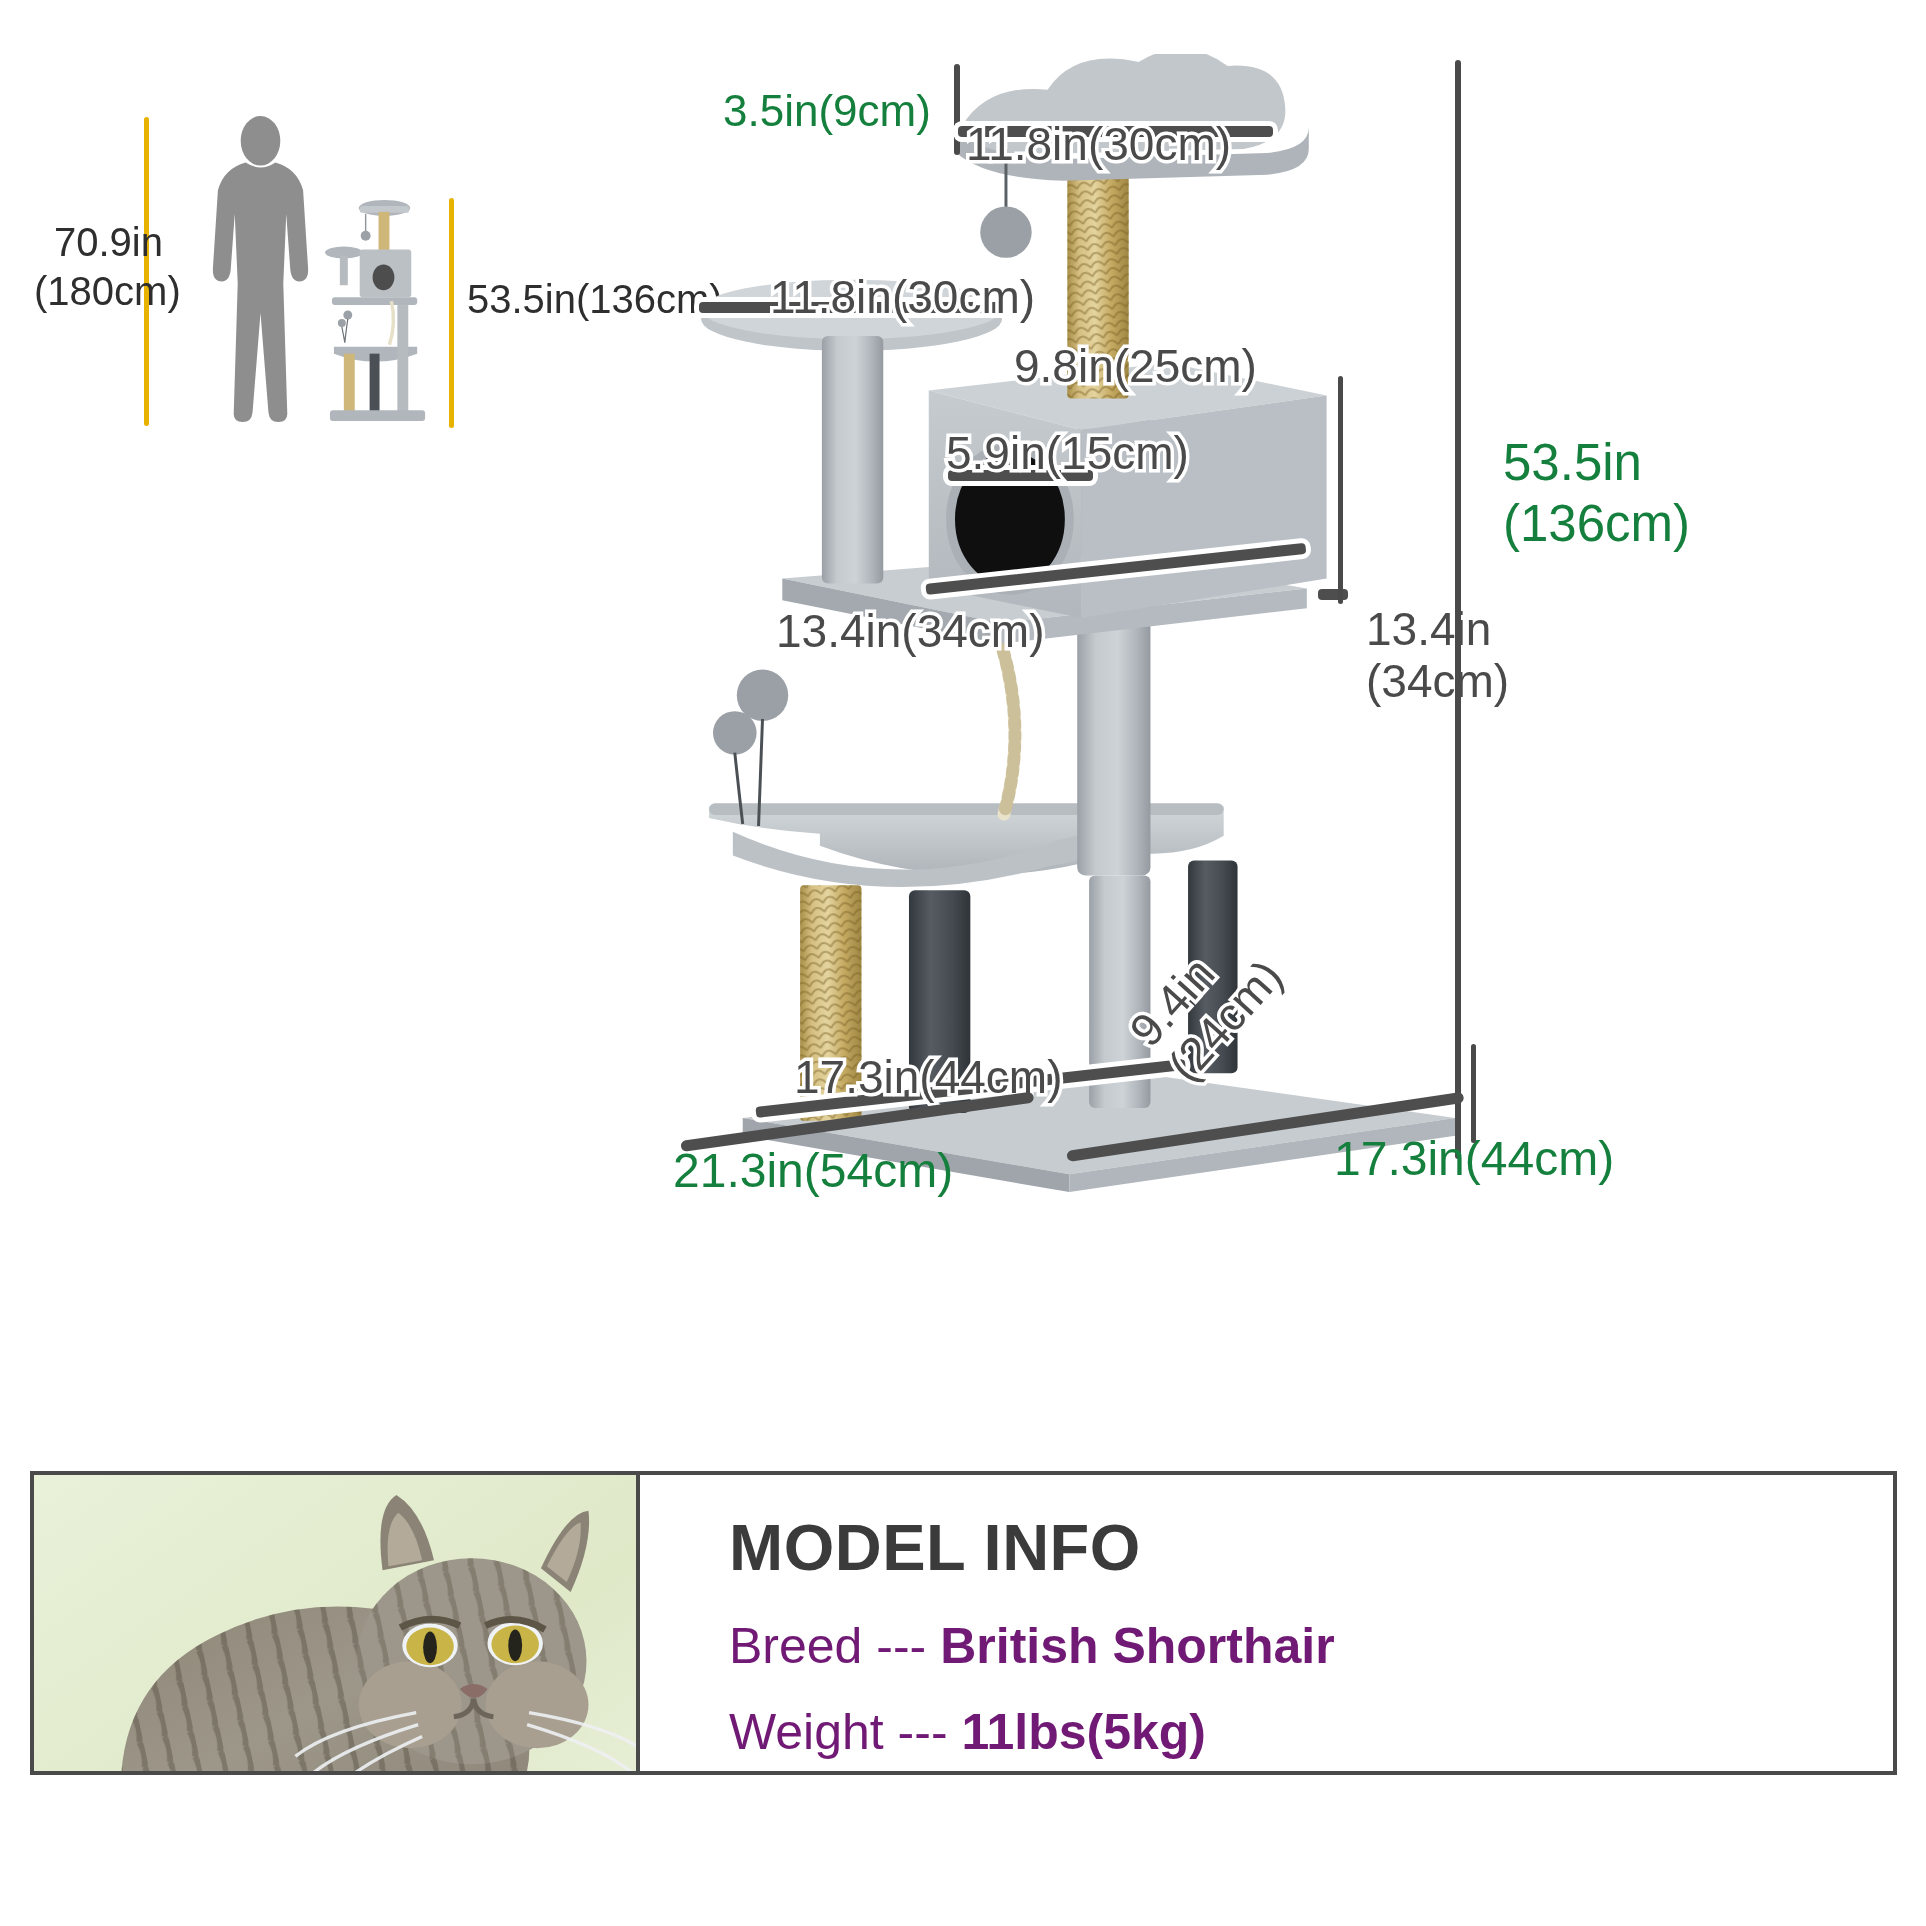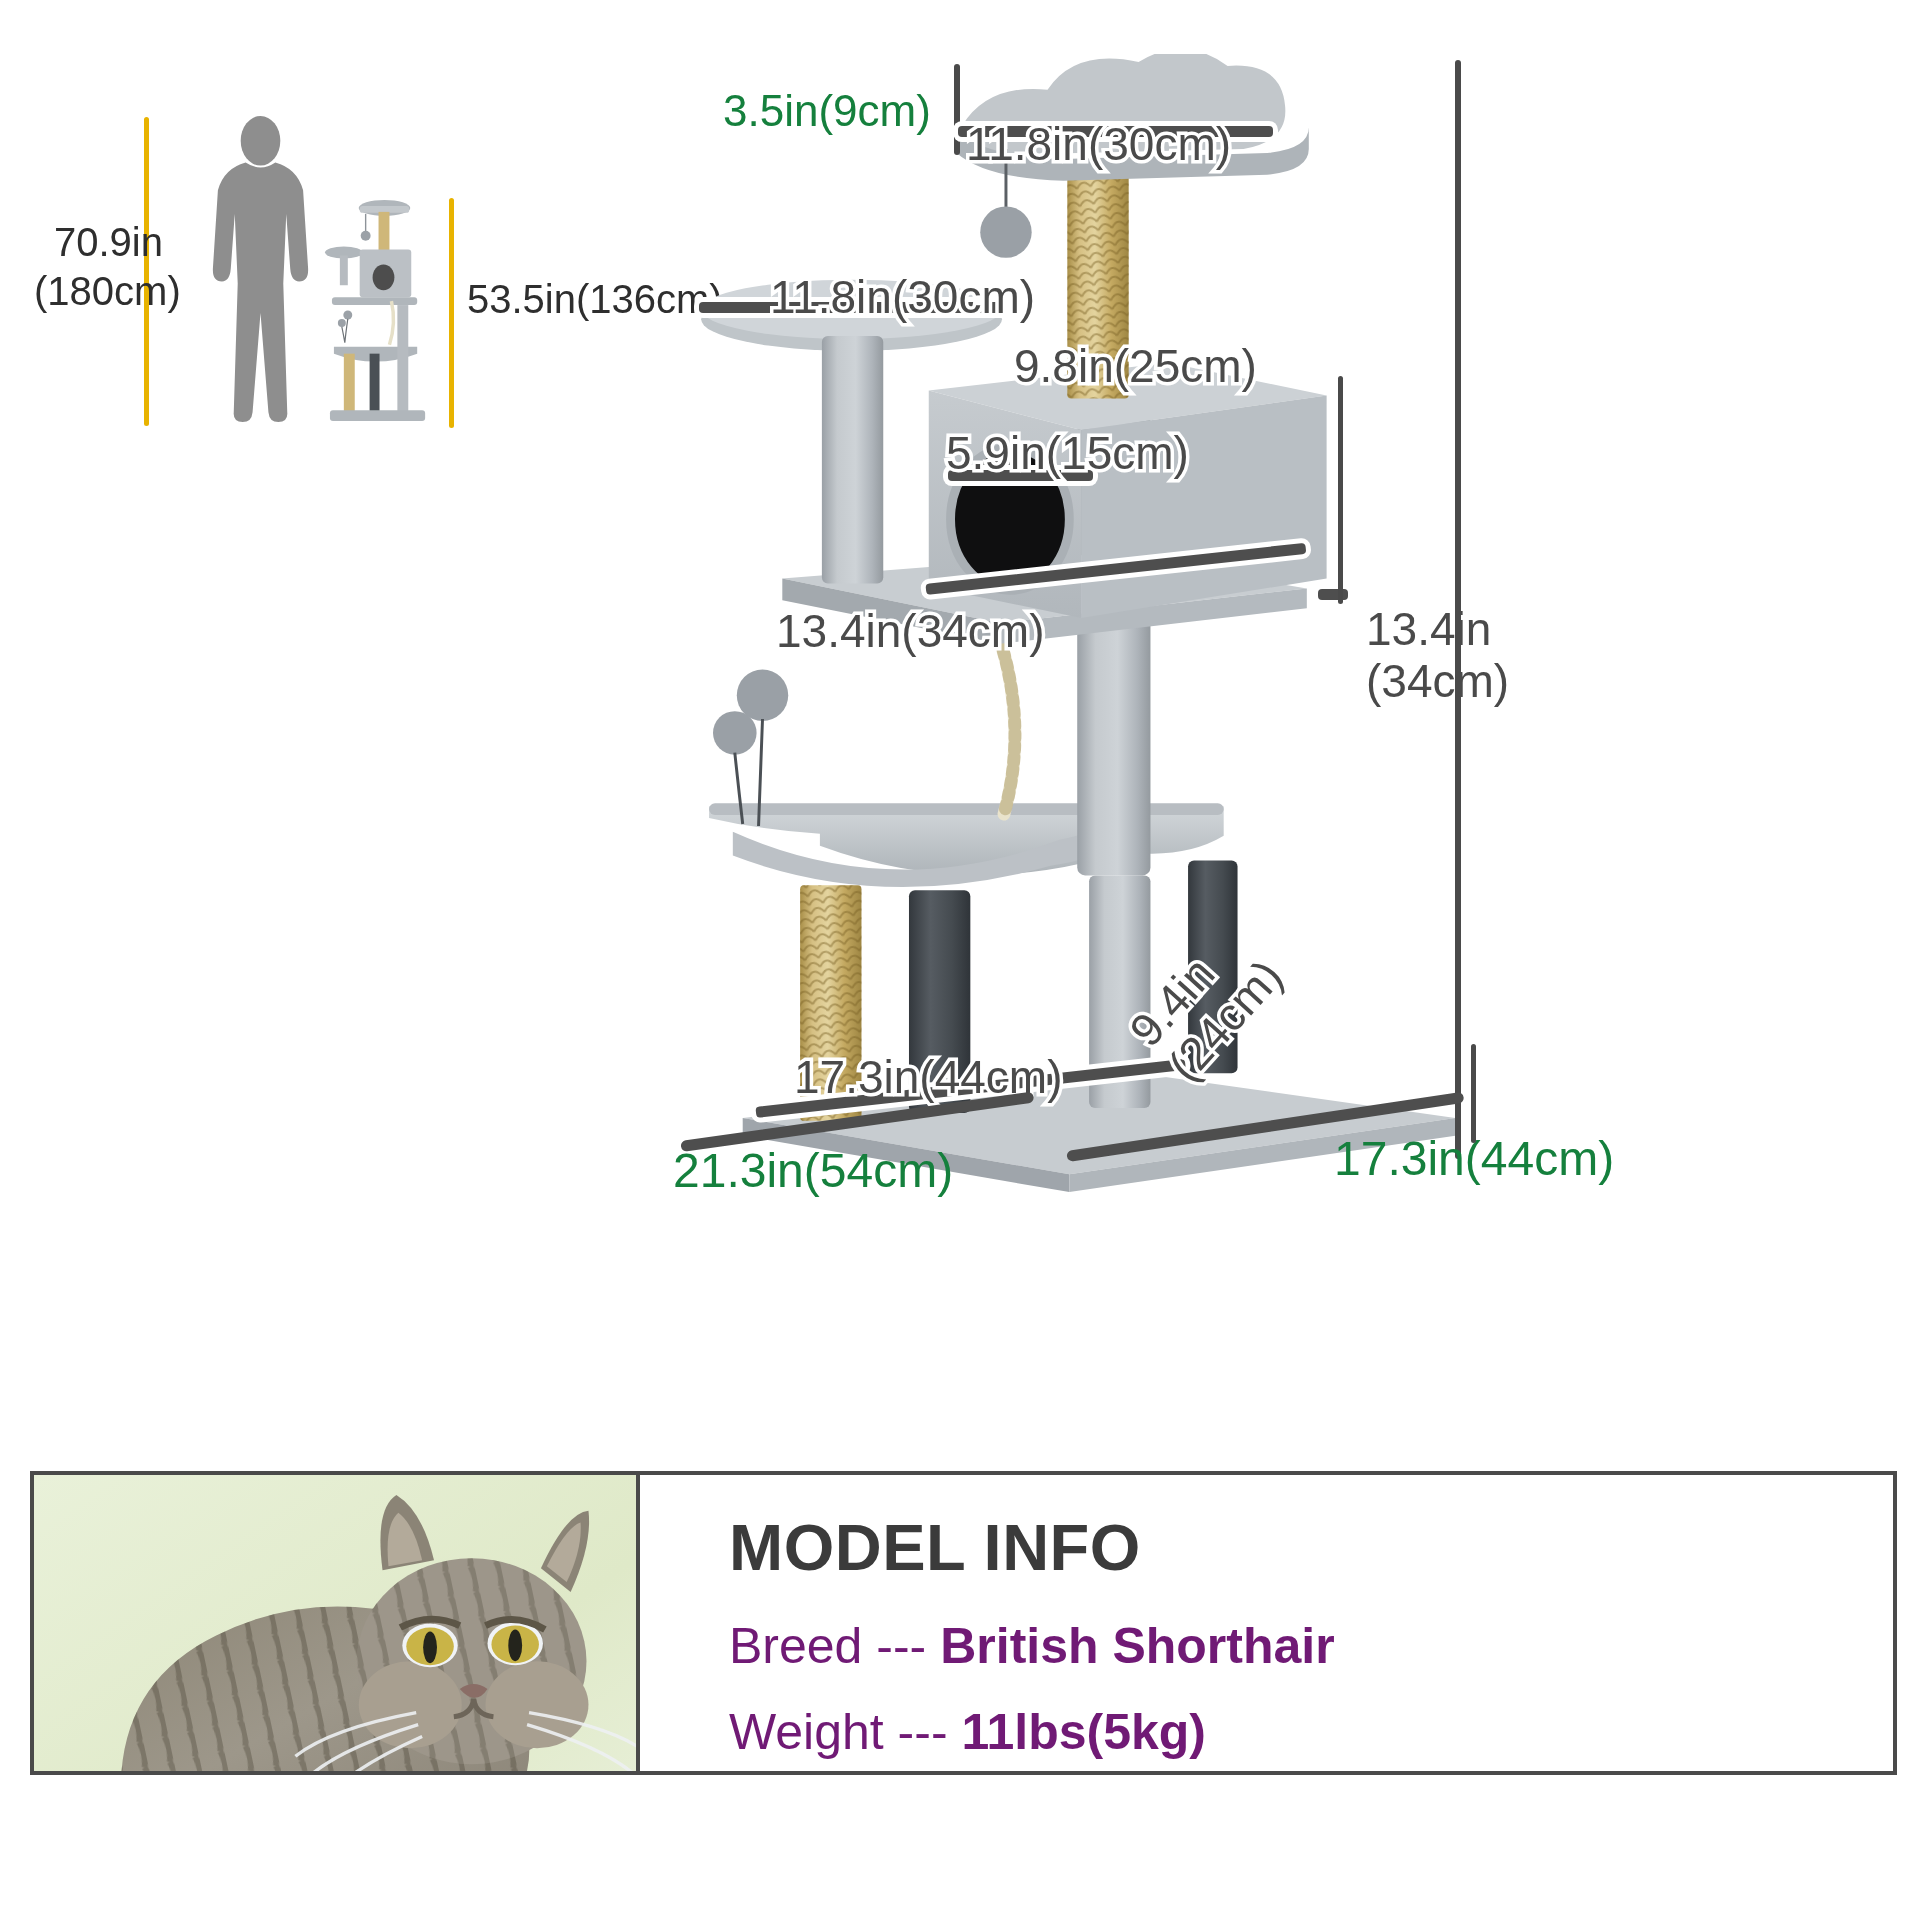--- a/index.html
+++ b/index.html
@@ -214,20 +214,24 @@
 
     <div class="bar-w" style="left:645px;top:535px;width:30px;height:11px;"></div>
     <div class="lbl-out" style="left:693px;top:550px;font-size:46px;line-height:1.12;">
       <div>13.4in</div>
       <div>(34cm)</div>
     </div>
 
     <div class="gline" style="left:665px;top:322px;height:228px;width:5px;"></div>
 
     <div class="gline" style="left:782px;top:6px;height:1099px;"></div>
+    <div class="lbl" style="left:830px;top:378px;font-size:51px;line-height:1.2;">
+      <div>53.5in</div>
+      <div>(136cm)</div>
+    </div>
 
     <div class="bar-w" style="left:83px;top:1053px;width:432px;height:11px;
                 transform:rotate(-6.4deg);transform-origin:left center;"></div>
     <div class="lbl-out" style="left:121px;top:996px;font-size:46px;">17.3in(44cm)</div>
 
     <div class="lbl-out" style="left:447px;top:968px;font-size:46px;line-height:1.12;
                 transform:rotate(-48deg);transform-origin:left top;">
       <div>9.4in</div>
       <div>(24cm)</div>
     </div>

